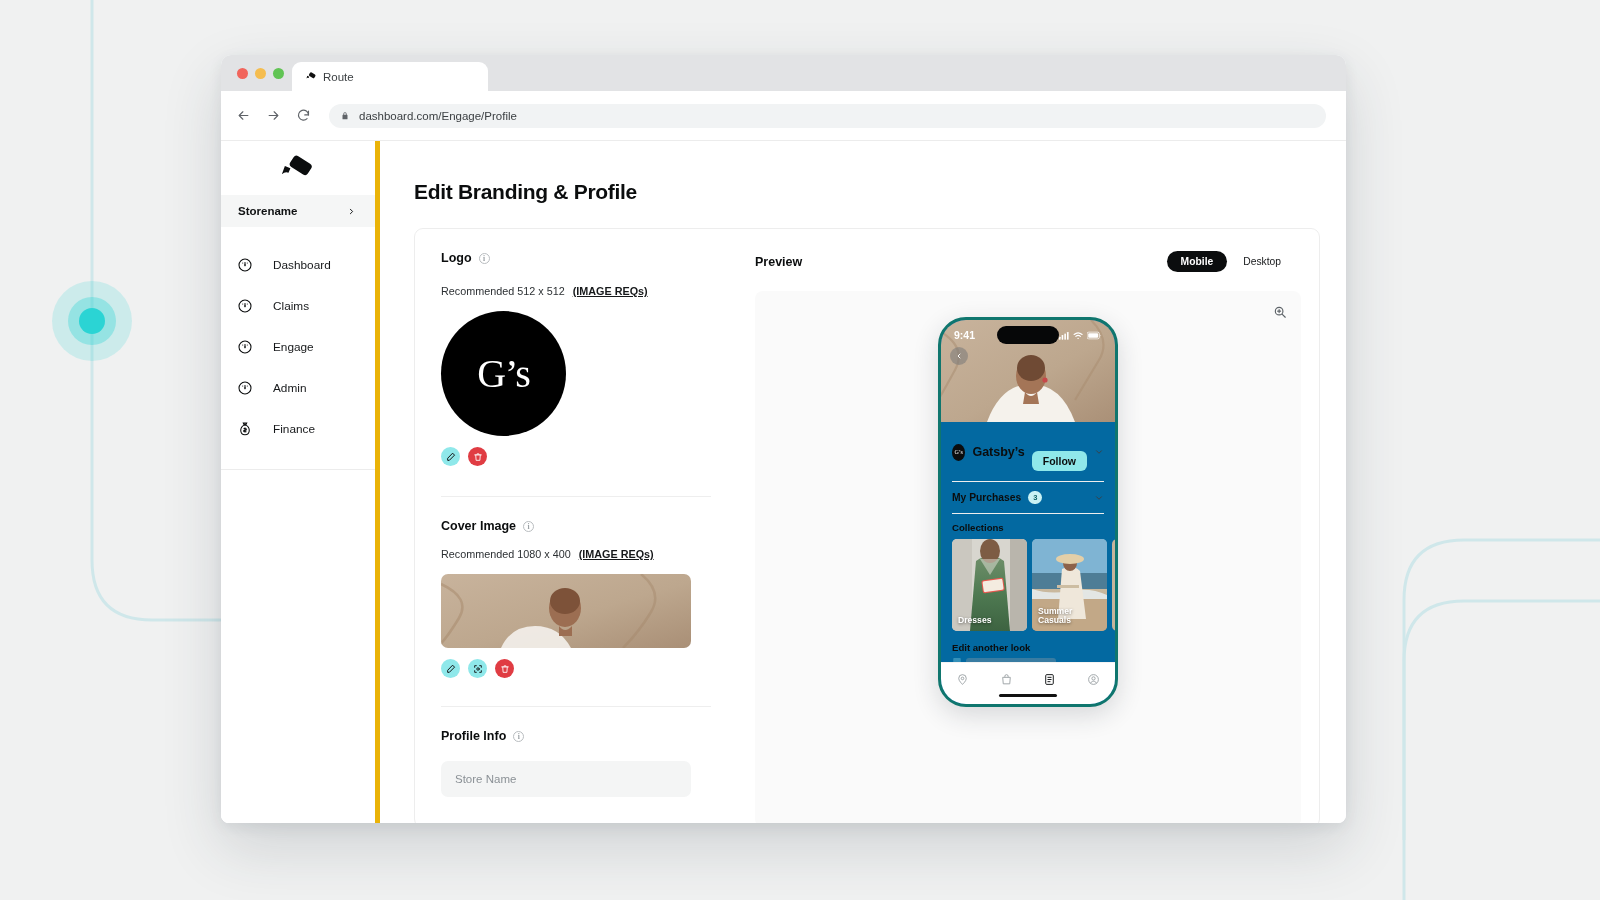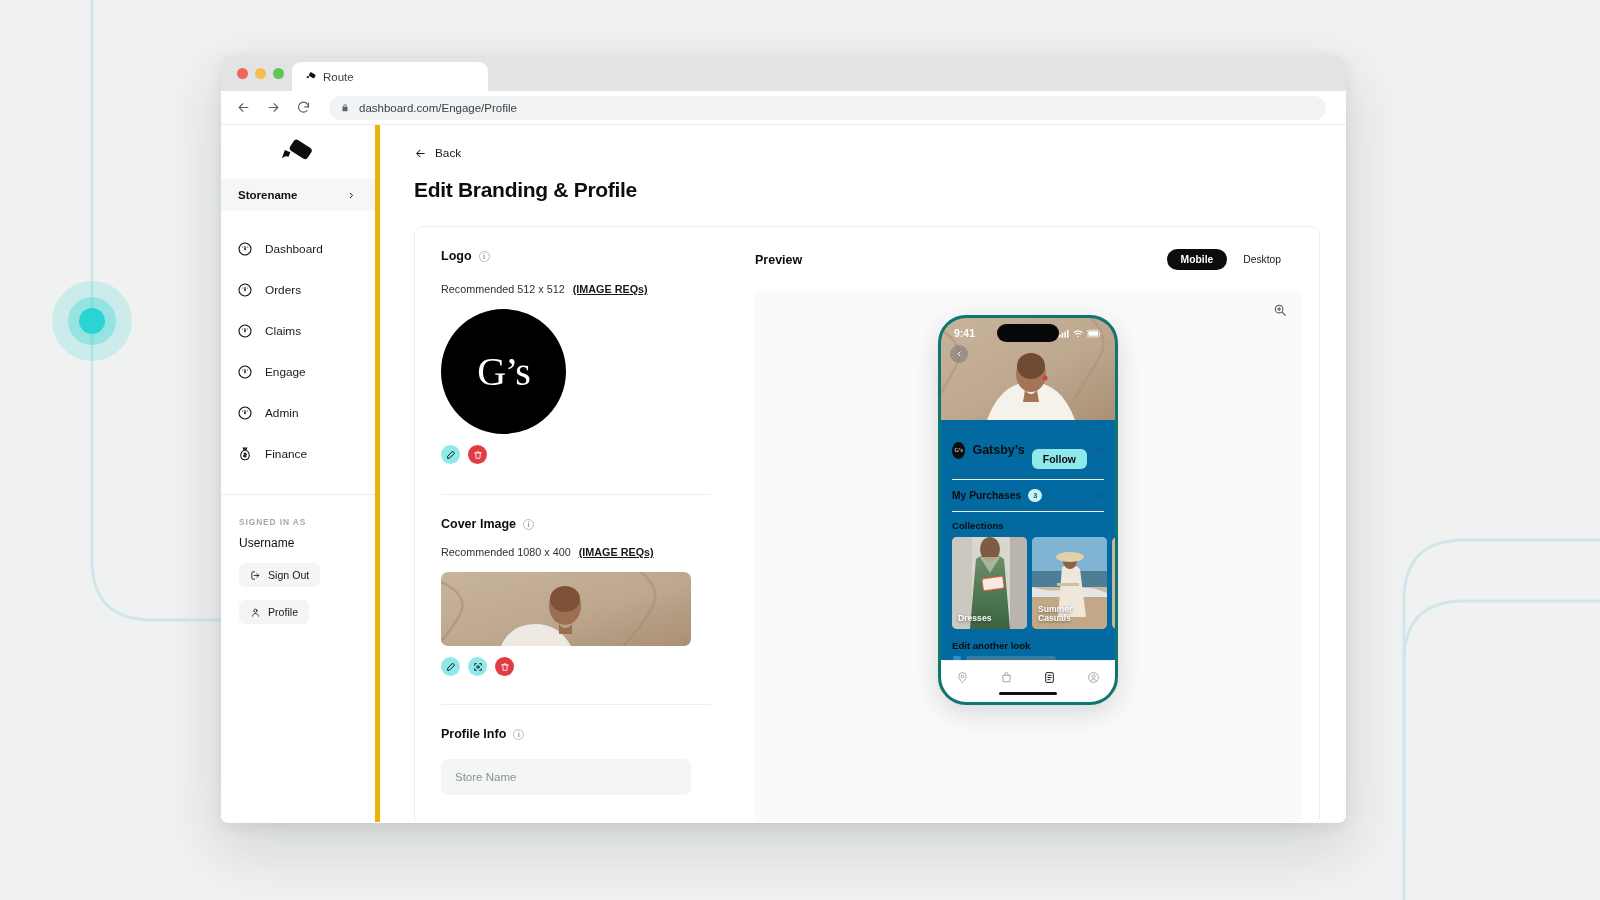--- a/index.html
+++ b/index.html
@@ -45,21 +45,21 @@
   .traffic { display: flex; gap: 7px; padding: 0 0 12px 16px; }
   .dot { width: 11px; height: 11px; border-radius: 50%; }
   .dot.r { background: #f1655c; } .dot.y { background: #f5bd4f; } .dot.g { background: #61c454; }
   .tab {
     margin-left: 8px; width: 196px; height: 29px;
     background: #fff; border-radius: 9px 9px 0 0;
     display: flex; align-items: center; gap: 6px; padding: 0 12px;
     font-size: 11.5px; color: #3c4043;
   }
   .urlbar {
-    height: 34px; background: #fff; display: flex; align-items: center;
+    height: 50px; background: #fff; display: flex; align-items: center;
     gap: 13px; padding: 0 14px; border-bottom: 1px solid #ececec;
   }
   .navbtn { width: 17px; height: 17px; color: #5f6368; display:flex; align-items:center; justify-content:center; }
   .omnibox {
     flex: 1; height: 24px; background: #f1f3f4; border-radius: 13px;
     display: flex; align-items: center; gap: 9px; padding: 0 11px;
     font-size: 11.5px; color: #3c4043; margin-left: 4px; margin-right: 6px;
   }
 
   
@@ -68,21 +68,21 @@
   
   .sidebar { width: 159px; background: #fff; border-right: 5px solid #eab308; flex-shrink: 0; position: relative; }
   .brand { height: 54px; display: flex; align-items: center; justify-content: center; }
   .store-row {
     height: 32px; background: #f5f6f6; display: flex; align-items: center;
     justify-content: space-between; padding: 0 19px 0 17px;
     font-size: 11.5px; font-weight: 700; color: #101213;
   }
   .navlist { padding-top: 17px; }
   .navitem {
-    display: flex; align-items: center; gap: 12px;
+    display: flex; align-items: center; gap: 20px;
     padding: 0 16px; height: 41px; font-size: 11.8px; color: #16181a;
   }
   .sep { margin: 20px 0 0 0; border-top: 1px solid #ececec; }
   .signed { padding: 22px 18px 0 18px; }
   .signed-lbl { font-size: 8.4px; letter-spacing: .9px; color: #a3a8ac; font-weight: 700; }
   .signed-user { font-size: 12px; color: #101213; margin-top: 9px; }
   .pillbtn {
     margin-top: 13px; display: inline-flex; align-items: center; gap: 7px;
     background: #f4f5f5; border-radius: 6px; padding: 6px 11px;
     font-size: 10.6px; color: #16181a; width: auto;
@@ -304,32 +304,20 @@
           <span>
             <svg width="16" height="16" viewBox="0 0 24 24" fill="none" stroke="#0b0d0e" stroke-width="1.6">
                 <circle cx="12" cy="12" r="9"></circle>
                 <circle cx="12" cy="12" r="1.1" fill="#0b0d0e" stroke="none"></circle>
                 <path d="M12 13.2V8.4" stroke-linecap="round"></path>
                 <circle cx="8.6" cy="9" r=".8" fill="#0b0d0e" stroke="none"></circle>
                 <circle cx="15.4" cy="9" r=".8" fill="#0b0d0e" stroke="none"></circle>
               </svg>
           </span>
           <span>Dashboard</span>
-        </div>
-        <div class="navitem">
-          <span>
-            <svg width="16" height="16" viewBox="0 0 24 24" fill="none" stroke="#0b0d0e" stroke-width="1.6">
-                <circle cx="12" cy="12" r="9"></circle>
-                <circle cx="12" cy="12" r="1.1" fill="#0b0d0e" stroke="none"></circle>
-                <path d="M12 13.2V8.4" stroke-linecap="round"></path>
-                <circle cx="8.6" cy="9" r=".8" fill="#0b0d0e" stroke="none"></circle>
-                <circle cx="15.4" cy="9" r=".8" fill="#0b0d0e" stroke="none"></circle>
-              </svg>
-          </span>
-          <span>Orders</span>
         </div>
         <div class="navitem">
           <span>
             <svg width="16" height="16" viewBox="0 0 24 24" fill="none" stroke="#0b0d0e" stroke-width="1.6">
                 <circle cx="12" cy="12" r="9"></circle>
                 <circle cx="12" cy="12" r="1.1" fill="#0b0d0e" stroke="none"></circle>
                 <path d="M12 13.2V8.4" stroke-linecap="round"></path>
                 <circle cx="8.6" cy="9" r=".8" fill="#0b0d0e" stroke="none"></circle>
                 <circle cx="15.4" cy="9" r=".8" fill="#0b0d0e" stroke="none"></circle>
               </svg>
@@ -367,53 +355,23 @@
                 <path d="M10.9 5.8C8 7.4 5.6 10.4 5.6 14c0 4 2.9 6.6 6.4 6.6s6.4-2.6 6.4-6.6c0-3.6-2.4-6.6-5.3-8.2z"></path>
                 <path d="M12 10.2v6.2M10.4 11.4h2.4a1.2 1.2 0 0 1 0 2.4h-1.6a1.2 1.2 0 0 0 0 2.4h2.4" stroke-linecap="round"></path>
               </svg>
           </span>
           <span>Finance</span>
         </div>
       </div>
 
       <div class="sep"></div>
 
-      <div class="signed">
-        <div class="signed-lbl">SIGNED IN AS</div>
-        <div class="signed-user">Username</div>
-        <div class="pillbtn">
-          <span>
-            <svg width="11" height="11" viewBox="0 0 24 24" fill="none" stroke="#16181a" stroke-width="1.9" stroke-linecap="round" stroke-linejoin="round">
-                <path d="M10 4H6a2 2 0 0 0-2 2v12a2 2 0 0 0 2 2h4"></path>
-                <path d="M15 16l4-4-4-4M19 12H9"></path>
-              </svg>
-          </span>
-          <span>Sign Out</span>
-        </div>
-        <div class="pillbtn">
-          <span>
-            <svg width="11" height="11" viewBox="0 0 24 24" fill="none" stroke="#16181a" stroke-width="1.9" stroke-linecap="round" stroke-linejoin="round">
-                <circle cx="12" cy="8" r="3.4"></circle>
-                <path d="M5.5 20c0-3.4 2.9-5.6 6.5-5.6s6.5 2.2 6.5 5.6"></path>
-              </svg>
-          </span>
-          <span>Profile</span>
-        </div>
-      </div>
     </div>
 
     <div class="main">
-      <div class="back">
-        <span>
-          <svg width="13" height="13" viewBox="0 0 24 24" fill="none" stroke="#16181a" stroke-width="1.9" stroke-linecap="round" stroke-linejoin="round">
-              <path d="M19 12H5M11 18l-6-6 6-6"></path>
-            </svg>
-        </span>
-        <span>Back</span>
-      </div>
 
       <div class="h1">Edit Branding &amp; Profile</div>
 
       <div class="panel">
 
         <div class="left-col">
 
           <div class="sec-title">
             <span>Logo</span>
             <span class="info-ico">i</span>

